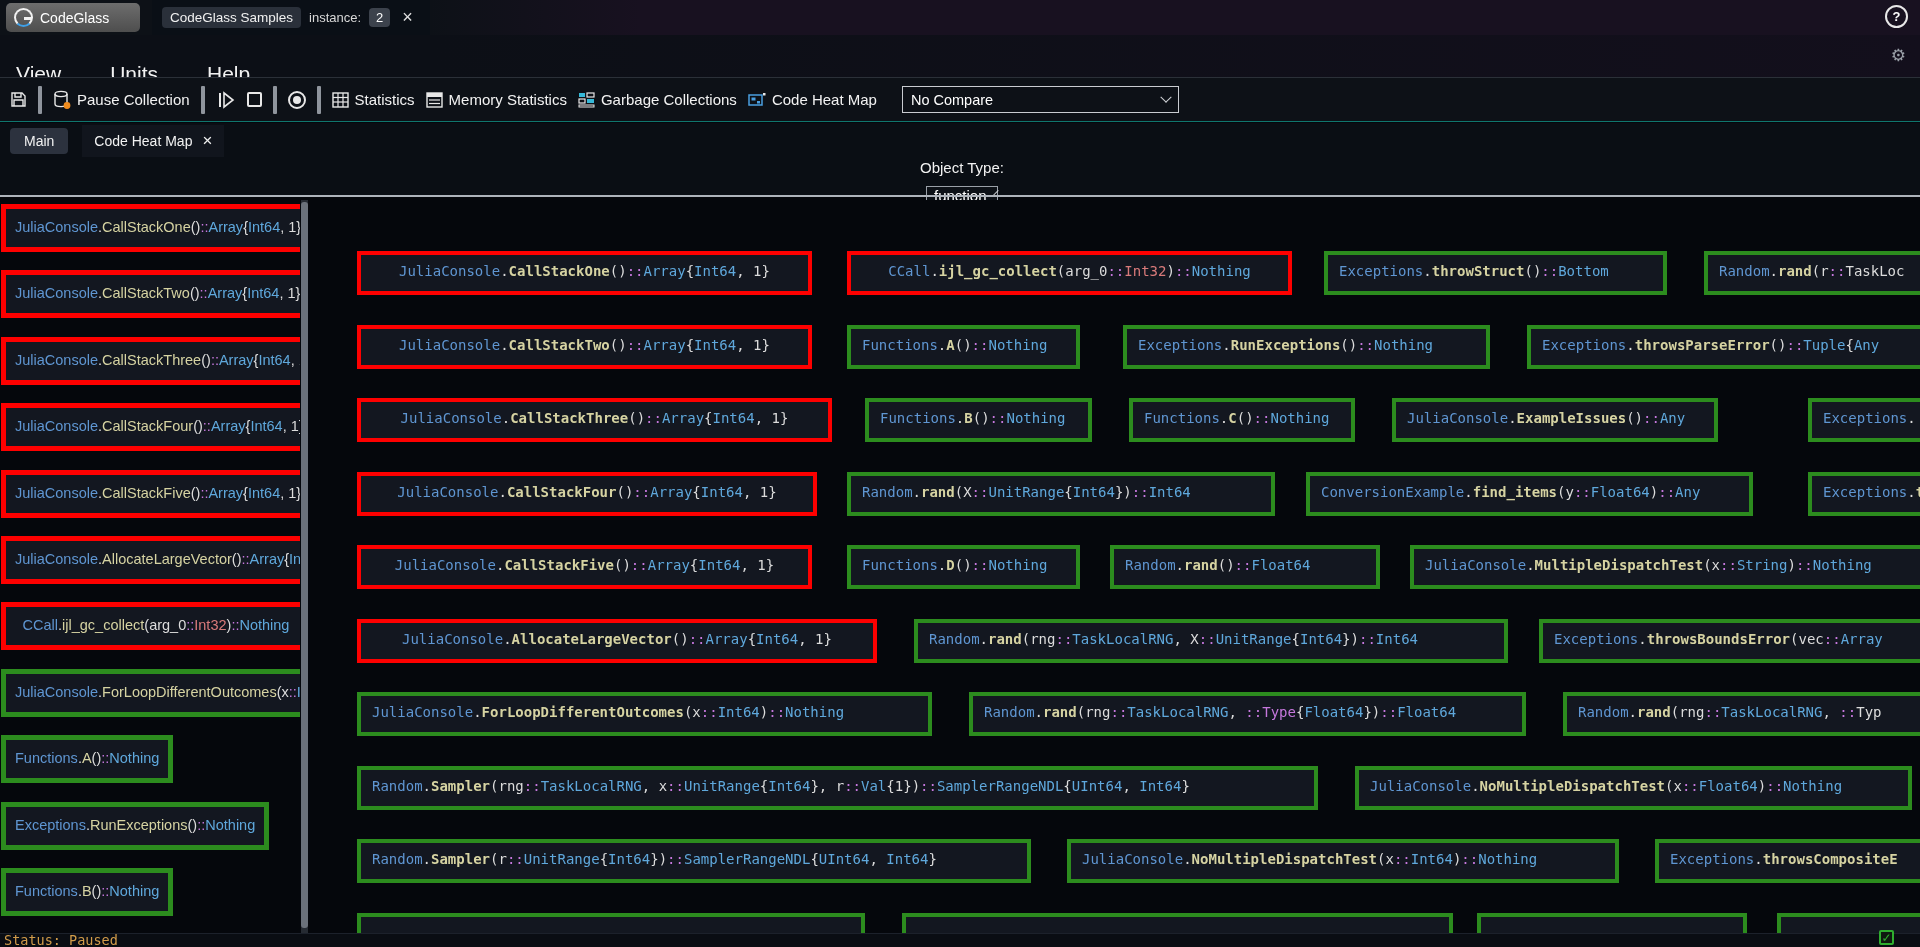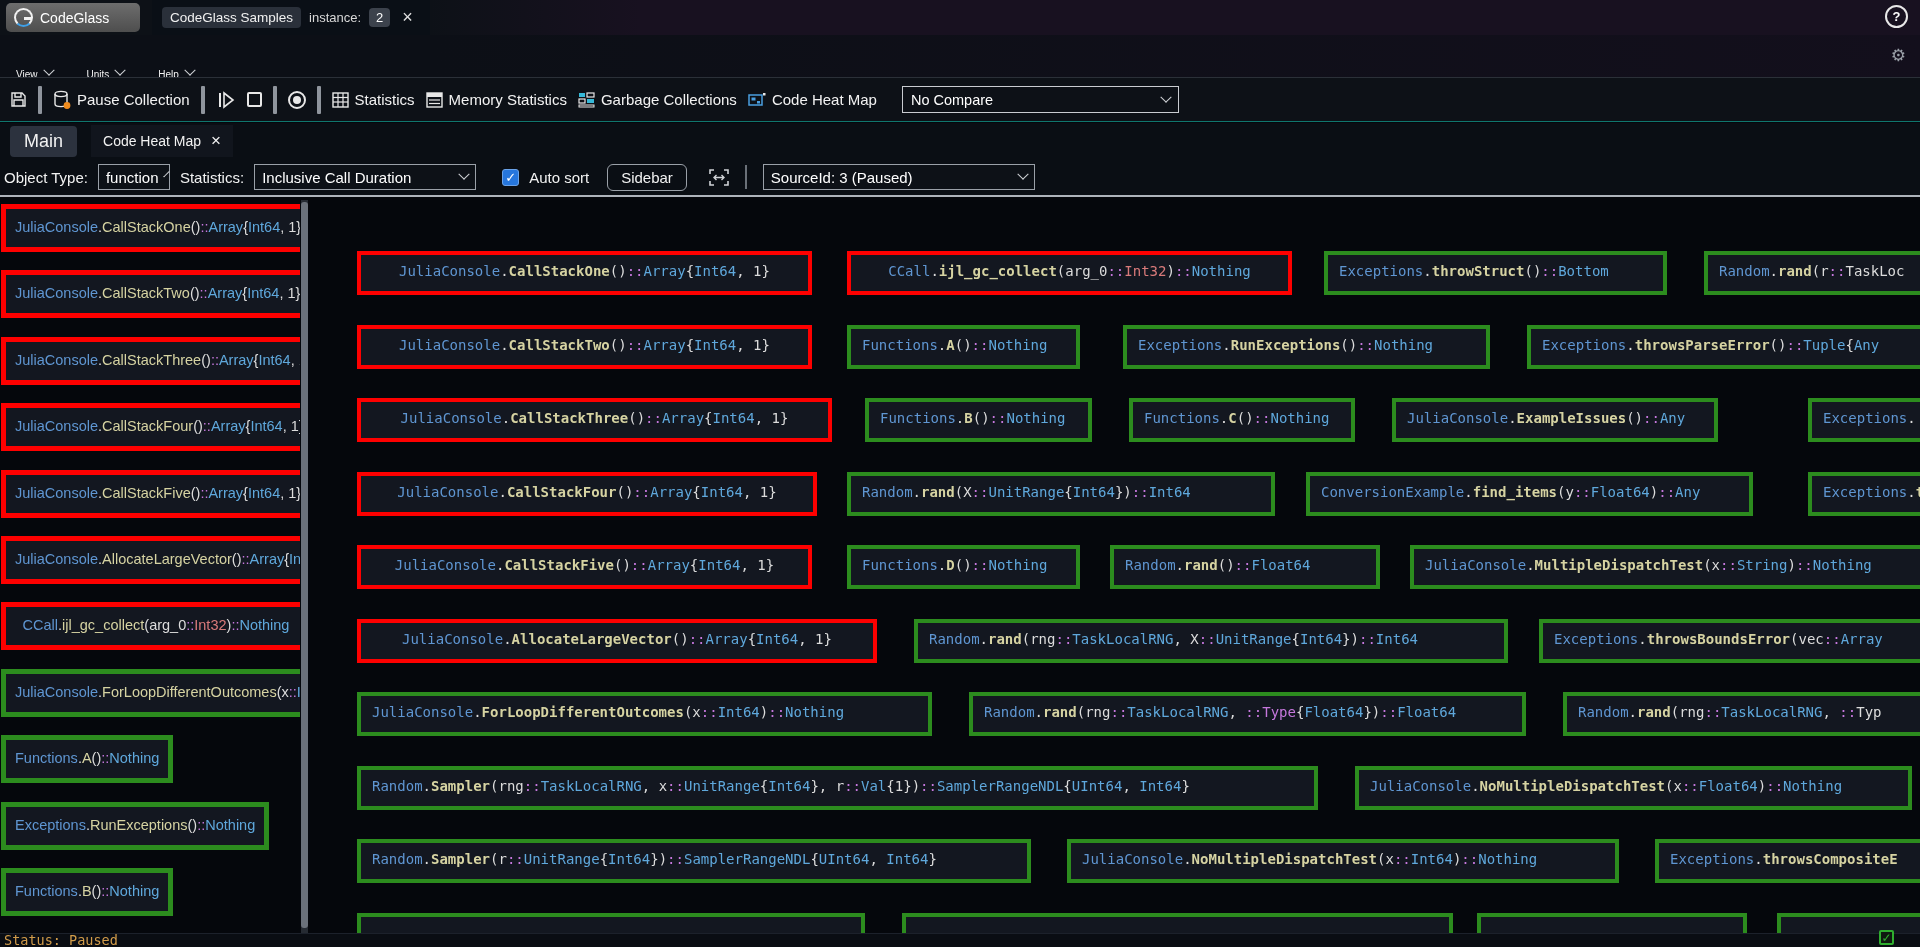--- a/index.html
+++ b/index.html
@@ -23,48 +23,48 @@
   #doc-tab .inst-badge{background:#3c424c;border-radius:4px;padding:2px 7px;font-size:13px;color:#fff;}
   #doc-tab .tab-close{font-size:18px;color:#e0e0e0;margin-left:4px;cursor:pointer;}
   #help-btn{position:absolute;right:12px;top:5px;width:23px;height:23px;border-radius:50%;
     border:2px solid #e8e8e8;display:flex;align-items:center;justify-content:center;
     font-size:13px;font-weight:bold;color:#fff;box-sizing:border-box;}
 
   
   #menubar{position:absolute;left:0;top:35px;width:100%;height:42px;
     background:linear-gradient(90deg,#0c0f16 0,#0c0f16 430px,#130f1c 100%);
     display:flex;align-items:center;gap:34px;padding-left:16px;box-sizing:border-box;}
-  .menu-item{font-size:10px;color:#f2f2f2;display:flex;align-items:flex-start;gap:7px;cursor:pointer;margin-top:36px;}
+  .menu-item{font-size:21px;color:#f2f2f2;display:flex;align-items:flex-end;gap:7px;cursor:pointer;margin-top:36px;}
   .chev{display:inline-block;width:7px;height:7px;border-right:1.6px solid #cfd2d6;
     border-bottom:1.6px solid #cfd2d6;transform:rotate(45deg) translate(-2px,-2px);}
   #gear-btn{position:absolute;right:14px;top:10px;font-size:17px;color:#9aa0a8;cursor:pointer;}
 
   
   #toolbar{position:absolute;left:0;top:77px;width:100%;height:45px;background:#0d1117;
     border-top:1px solid #2b3038;border-bottom:1px solid #0f766e;
     display:flex;align-items:center;gap:11px;padding-left:10px;box-sizing:border-box;}
   .tb-sep{width:4px;height:28px;background:#8f959d;border-radius:1px;}
   .tb-btn{display:flex;align-items:center;gap:6px;font-size:15px;color:#f2f2f2;cursor:pointer;white-space:nowrap;}
   .tb-icon{display:inline-flex;align-items:center;justify-content:center;}
   #rec-icon{width:18px;height:18px;border-radius:50%;border:2px solid #e8e8e8;box-sizing:border-box;position:relative;}
   #rec-icon::after{content:"";position:absolute;left:3px;top:3px;width:8px;height:8px;border-radius:50%;background:#e8e8e8;}
   #stop-icon{width:15px;height:15px;border:2px solid #e8e8e8;border-radius:2px;box-sizing:border-box;}
   #compare-select{margin-left:14px;width:277px;height:27px;border:1px solid #c9ccd1;background:#0d1117;
     display:flex;align-items:center;justify-content:space-between;padding:0 8px;font-size:14.5px;color:#fff;cursor:pointer;box-sizing:border-box;}
 
   
   #viewtabs{position:absolute;left:0;top:123px;width:100%;height:36px;background:#0a0e14;
     display:flex;align-items:center;padding-left:10px;box-sizing:border-box;gap:14px;}
-  #tab-main{background:#2c323e;border-radius:4px;padding:5px 14px;font-size:18px;color:#f2f2f2;cursor:pointer;}
+  #tab-main{background:#2c323e;border-radius:4px;padding:5px 14px;font-size:14px;color:#f2f2f2;cursor:pointer;}
   #tab-heatmap{background:#11151d;padding:6px 12px;font-size:14px;color:#f2f2f2;display:flex;gap:10px;align-items:center;cursor:pointer;}
   #tab-heatmap .tab-close{font-size:17px;}
 
   
   #controls{position:absolute;left:0;top:159px;width:100%;height:36px;background:#0a0e14;
-    display:flex;align-items:center;gap:10px;padding-left:4px;box-sizing:border-box;font-size:15px;}
+    display:flex;align-items:center;gap:10px;padding-left:4px;box-sizing:border-box;font-size:15px;flex-direction:column;}
   #controls-divider{position:absolute;left:0;top:195px;width:100%;height:2px;background:#aeb3bb;}
   .ctl-label{color:#f2f2f2;white-space:nowrap;}
   .combo{height:26px;border:1px solid #9aa0a8;background:#0d1117;display:flex;align-items:center;
     justify-content:space-between;gap:8px;padding:0 7px;color:#fff;cursor:pointer;box-sizing:border-box;white-space:nowrap;}
   .checkbox{width:17px;height:17px;border-radius:3px;background:var(--c-accent);border:1px solid #6aa2e8;
     display:flex;align-items:center;justify-content:center;color:#fff;font-size:13px;box-sizing:border-box;cursor:pointer;}
   #sidebar-btn{border:1px solid #9aa0a8;border-radius:6px;padding:4px 13px;color:#f2f2f2;cursor:pointer;margin-left:8px;}
   #expand-btn{margin-left:12px;cursor:pointer;}
   .vline{width:2px;height:24px;background:#6a7078;margin:0 6px;}
 

